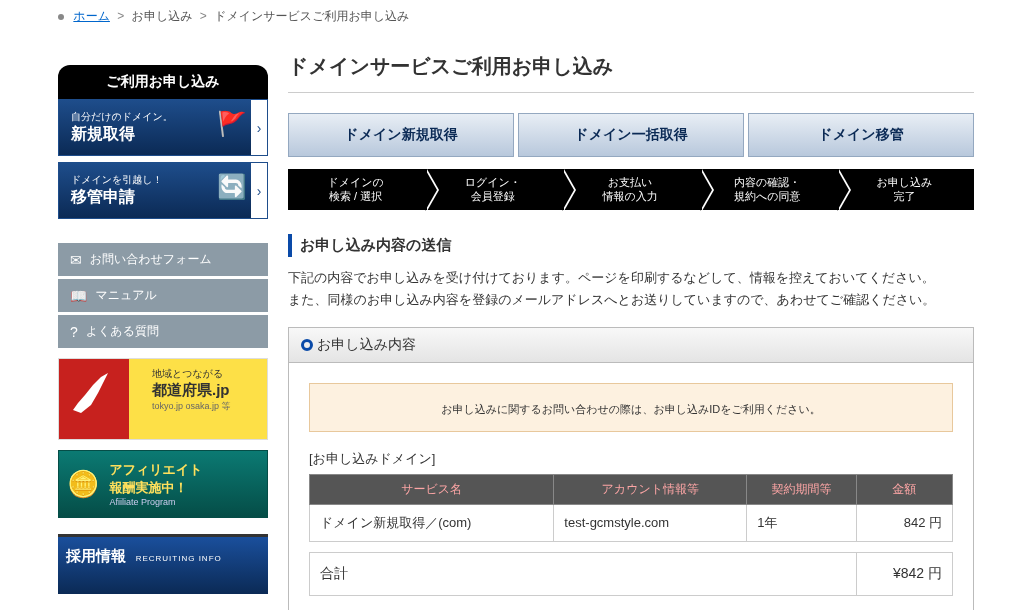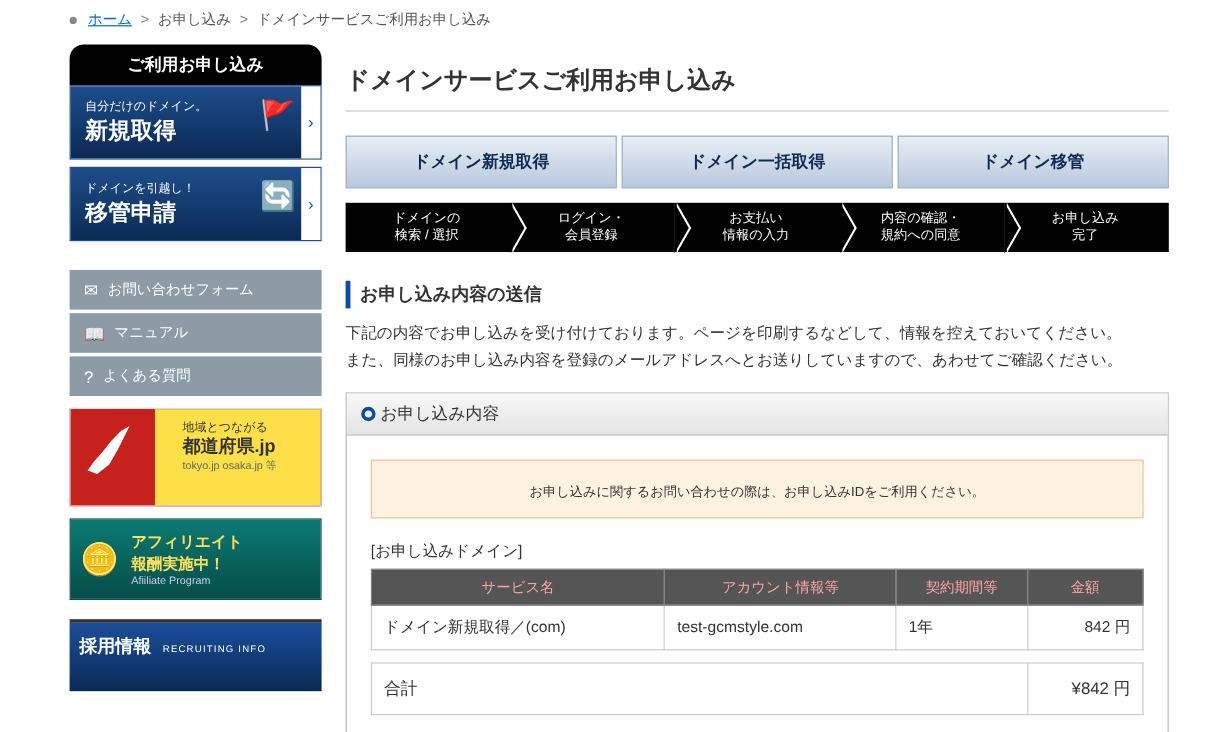--- a/index.html
+++ b/index.html
@@ -3,25 +3,25 @@
 <meta charset="utf-8">
 <style>
 * { box-sizing: border-box; margin: 0; padding: 0; }
 body { font-family: "Hiragino Kaku Gothic Pro", Meiryo, sans-serif; font-size: 13px; color: #333; background: #fff; width: 1024px; }
 .container { display: flex; padding: 0 10px; }
 .breadcrumb { padding: 8px 12px 12px 58px; color: #555; font-size: 12px; }
 .breadcrumb a { color: #0066cc; text-decoration: underline; }
 .breadcrumb .sep { margin: 0 4px; color: #888; }
 .breadcrumb .bullet { display: inline-block; width: 6px; height: 6px; border-radius: 50%; background: #888; margin-right: 6px; vertical-align: middle; }
 .sidebar { width: 230px; flex-shrink: 0; padding-right: 20px; margin-left: 48px; }
-.side-title { background: #000; color: #fff; text-align: center; padding: 8px 0; font-weight: bold; font-size: 14px; border-radius: 12px 12px 0 0; }
+.side-title { background: #000; color: #fff; text-align: center; padding: 8px 0; font-weight: bold; font-size: 14px; border-radius: 12px 12px 0 0; margin-top: 28px; }
 .side-card { background: linear-gradient(#1e4d8b, #0b2a55); color: #fff; padding: 10px 12px; margin-bottom: 6px; position: relative; border: 1px solid #1e4d8b; }
 .side-card .arrow { position: absolute; right: 0; top: 0; bottom: 0; width: 16px; background: #fff; color: #1e4d8b; display: flex; align-items: center; justify-content: center; font-size: 14px; }
 .side-card .sub { font-size: 10px; }
-.side-card .main { font-size: 19px; font-weight: bold; }
+.side-card .main { font-size: 16px; font-weight: bold; }
 .side-card .icon { position: absolute; right: 20px; top: 10px; font-size: 24px; }
 .side-link { background: #8c9ba6; color: #fff; padding: 8px 12px; margin-bottom: 3px; font-size: 12px; display: flex; align-items: center; gap: 8px; }
 .side-link .icon { font-size: 14px; }
 .banner-jp { border: 1px solid #ddd; background: #c7211e; height: 82px; margin-top: 10px; position: relative; display: flex; }
 .banner-jp .left { width: 70px; background: #c7211e; color: #fff; position: relative; }
 .banner-jp .left svg { position: absolute; top: 6px; left: 4px; }
 .banner-jp .right { flex: 1; background: #fde047; padding: 8px 23px; }
 .banner-jp .right .t1 { font-size: 10px; }
 .banner-jp .right .t2 { font-size: 15px; font-weight: bold; }
 .banner-jp .right .t3 { font-size: 9px; color: #666; }

